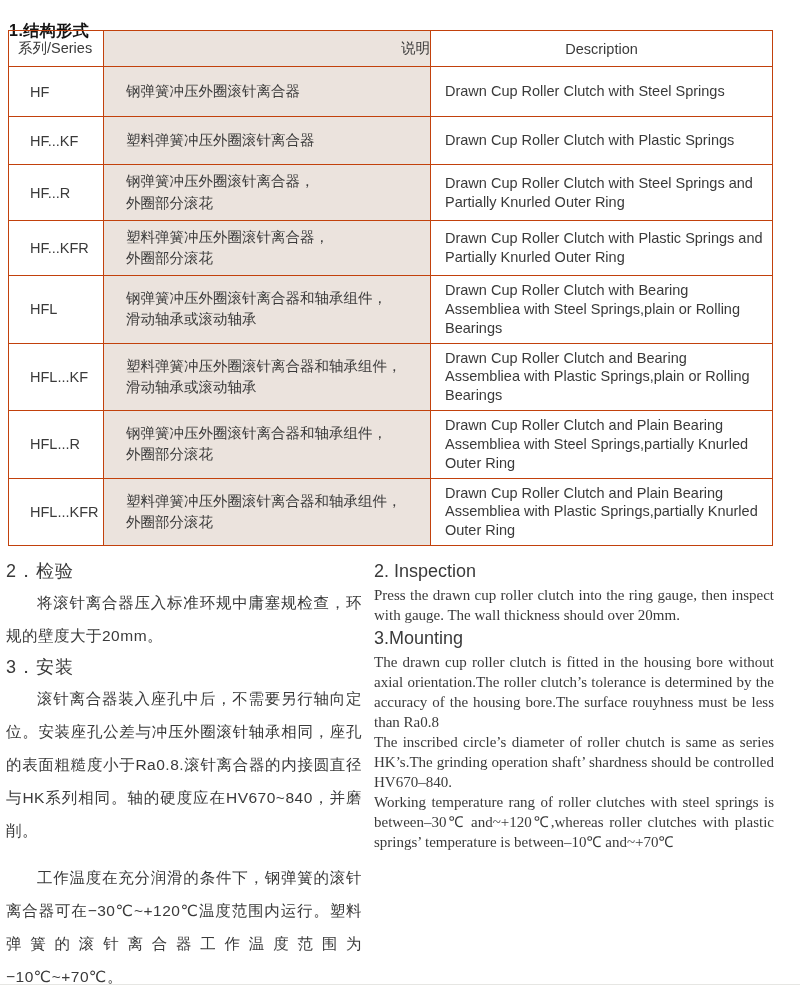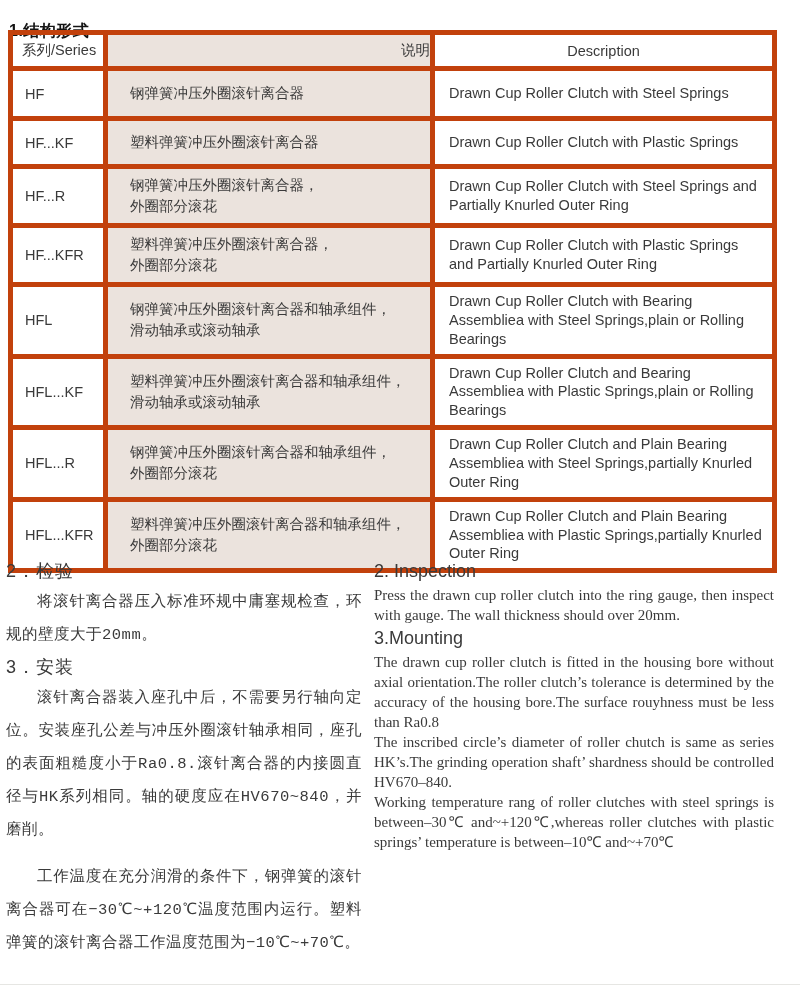--- a/index.html
+++ b/index.html
@@ -21,34 +21,34 @@
     margin-top: 16px;
   }
   table.struct {
     position: absolute;
     left: 8px; top: 30px;
     width: 764px;
     border-collapse: collapse;
     table-layout: fixed;
   }
   table.struct th, table.struct td {
-    border: 5px solid #c2410c;
+    border: 1px solid #c2410c;
     font-weight: normal;
     font-size: 14.5px;
     vertical-align: middle;
     color: #3a3a3a;
   }
   col.c1 { width: 95px; }
   col.c2 { width: 327px; }
   col.c3 { width: 342px; }
   table.struct th { height: 36px; }
   th.series-h { text-align: left; padding-left: 9px; }
   th.cn-h { text-align: right; background: #ebe3dd; }
   th.en-h { text-align: center; }
-  td.series { text-align: left; padding-left: 12px; }
+  td.series { text-align: left; padding-left: 21px; }
   td.cn {
     background: #ebe3dd;
     padding: 6px 10px 6px 22px;
     white-space: pre-line;
     line-height: 1.45;
     margin-top: 31px;
   }
   td.en { padding: 5px 8px 5px 14px; line-height: 1.3; }
   tr.r-hf     td { height: 50px; }
   tr.r-hfkf   td { height: 48px; }
@@ -75,21 +75,20 @@
     color: #3a3a3a;
     line-height: 30px;
     letter-spacing: 1px;
   }
   .cn-para {
     font-size: 15.5px;
     line-height: 33px;
     text-align: justify;
     text-indent: 2em;
     letter-spacing: 0.5px;
-    font-family: Liberation Mono, monospace;
   }
   .cn-para.second { margin-top: 14px; }
   .en-heading {
     font-size: 18px;
     color: #3a3a3a;
     line-height: 27px;
   }
   .en-para {
     font-size: 15px;
     line-height: 20px;

